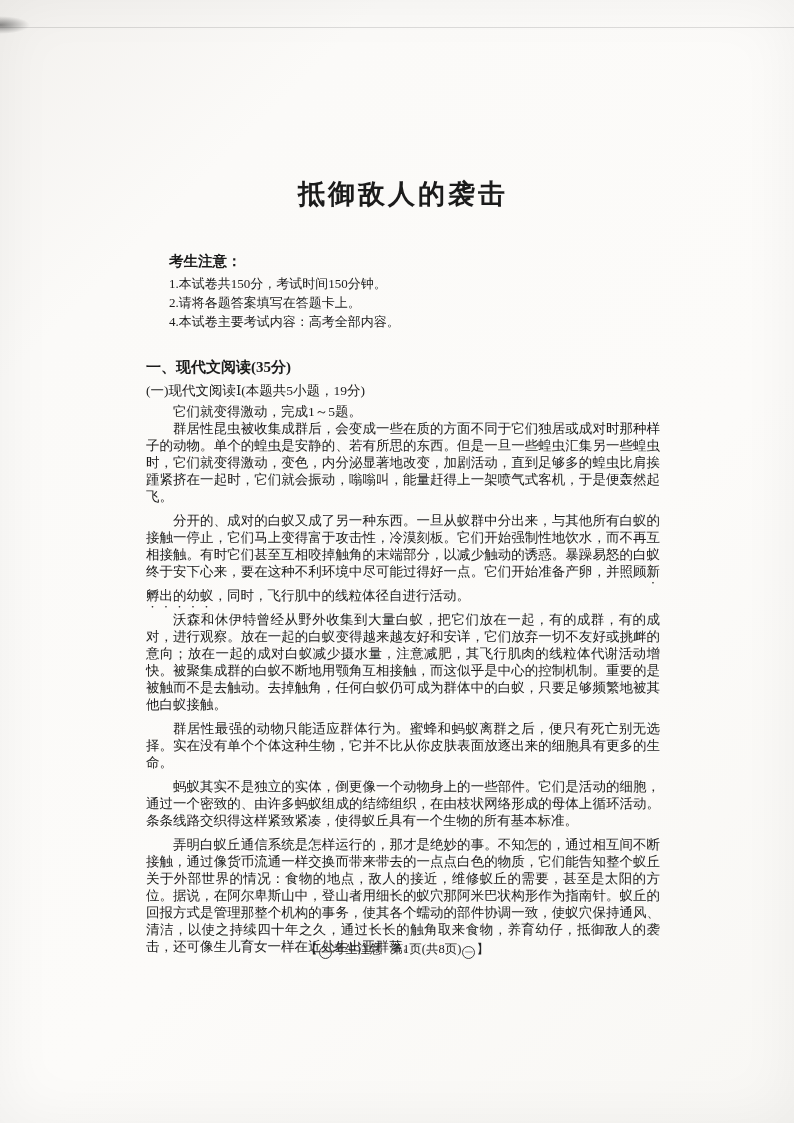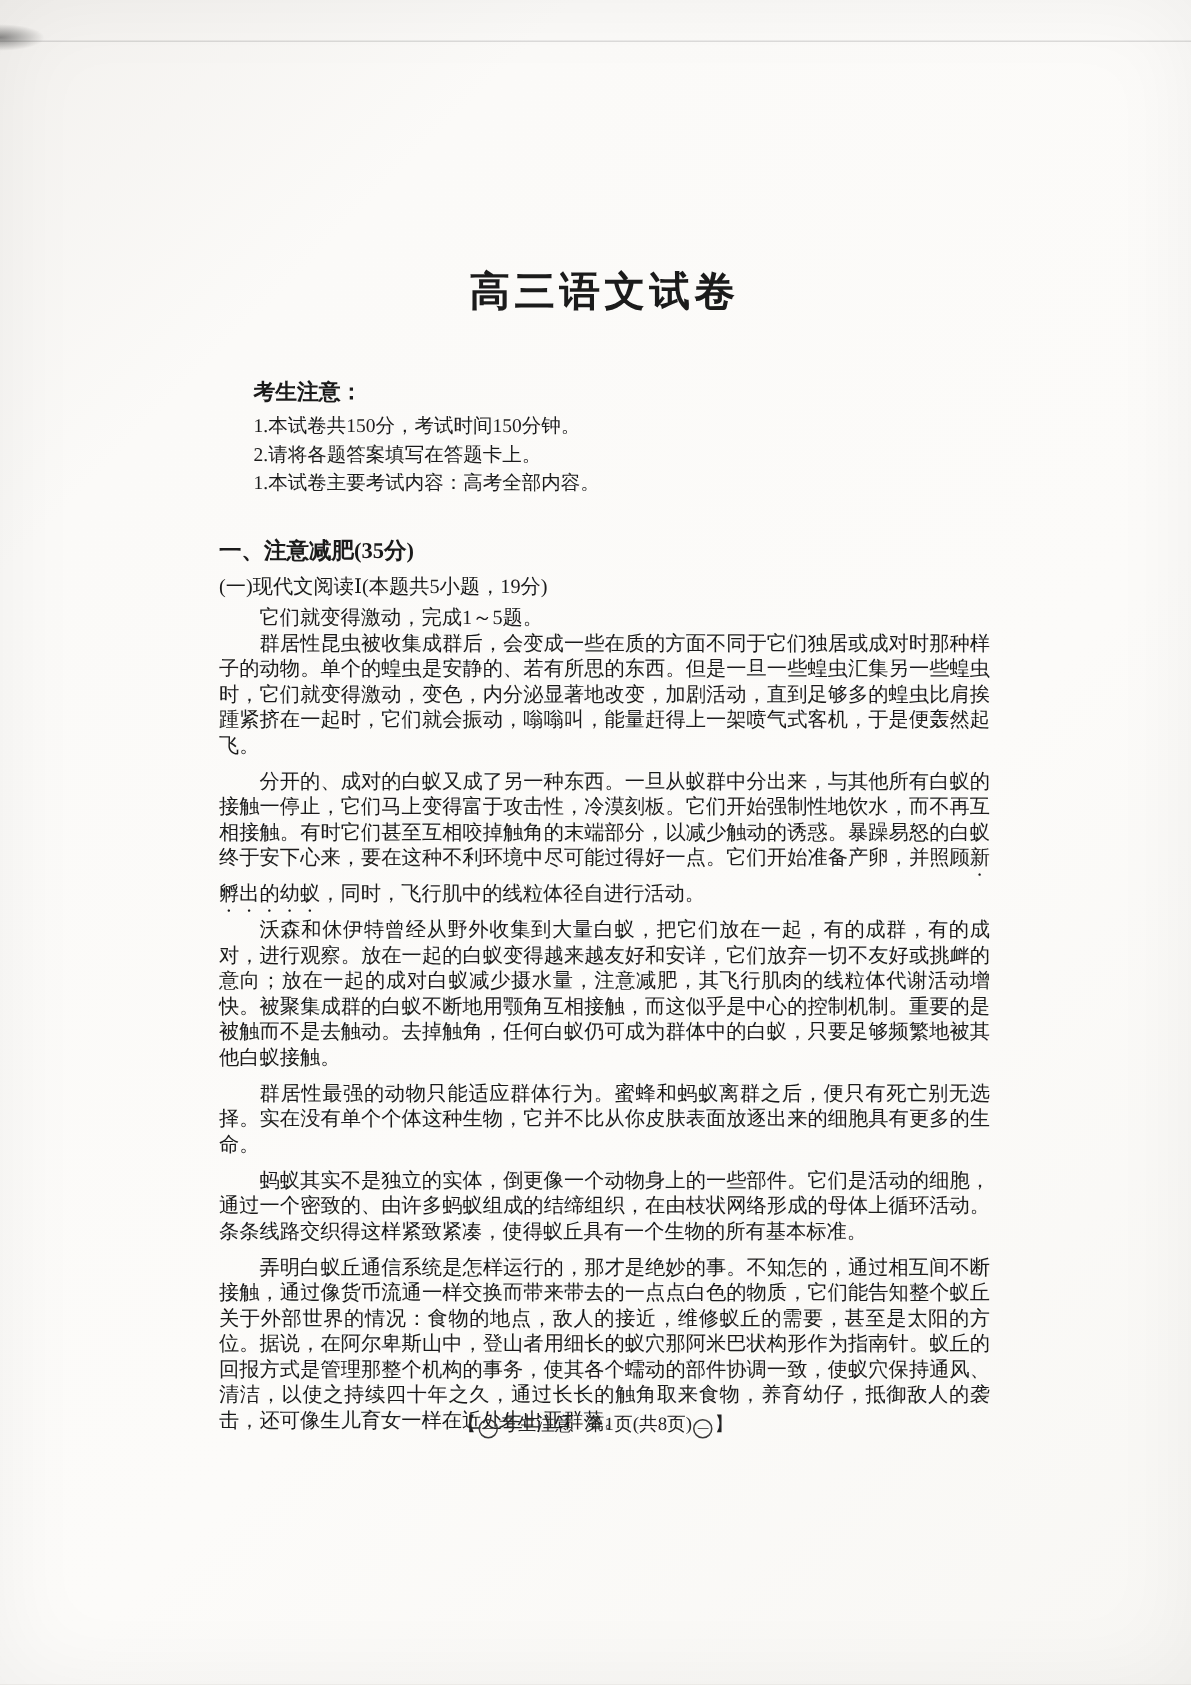--- a/index.html
+++ b/index.html
@@ -98,30 +98,30 @@
   .fspace { display: inline-block; width: 8px; }
 </style>
 </head>
 <body>
 
 <div class="page">
   <div class="scan-top-line"></div>
   <div class="scan-corner-smudge"></div>
 
   <div class="content">
-    <h1 class="title">高三语文试卷</h1>
+    <h1 class="title">抵御敌人的袭击</h1>
 
     <div class="notice">
       <p class="notice-heading">考生注意：</p>
       <p class="notice-item">1.本试卷共150分，考试时间150分钟。</p>
       <p class="notice-item">2.请将各题答案填写在答题卡上。</p>
-      <p class="notice-item">1.本试卷主要考试内容：高考全部内容。</p>
+      <p class="notice-item">4.本试卷主要考试内容：高考全部内容。</p>
     </div>
 
-    <p class="section-heading">一、注意减肥(35分)</p>
+    <p class="section-heading">一、现代文阅读(35分)</p>
     <p class="subsection-heading">(一)现代文阅读Ⅰ(本题共5小题，19分)</p>
     <p class="instruction">它们就变得激动，完成1～5题。</p>
 
     <p class="para"><span>群居性昆虫被收集成群后，会变成一些在质的方面不同于它们独居或成对时那种样子的动物。单个的蝗虫是安静的、若有所思的东西。但是一旦一些蝗虫汇集另一些蝗虫时，它们就变得激动，变色，内分泌显著地改变，加剧活动，直到足够多的蝗虫比肩挨踵紧挤在一起时，它们就会振动，嗡嗡叫，能量赶得上一架喷气式客机，于是便轰然起飞。</span><span class="emph"></span><span></span></p>
 
     <p class="para"><span>分开的、成对的白蚁又成了另一种东西。一旦从蚁群中分出来，与其他所有白蚁的接触一停止，它们马上变得富于攻击性，冷漠刻板。它们开始强制性地饮水，而不再互相接触。有时它们甚至互相咬掉触角的末端部分，以减少触动的诱惑。暴躁易怒的白蚁终于安下心来，要在这种不利环境中尽可能过得好一点。它们开始准备产卵，并照顾</span><span class="emph">新孵出的幼蚁</span><span>，同时，飞行肌中的线粒体径自进行活动。</span></p>
 
     <p class="para"><span>沃森和休伊特曾经从野外收集到大量白蚁，把它们放在一起，有的成群，有的成对，进行观察。放在一起的白蚁变得越来越友好和安详，它们放弃一切不友好或挑衅的意向；放在一起的成对白蚁减少摄水量，注意减肥，其飞行肌肉的线粒体代谢活动增快。被聚集成群的白蚁不断地用颚角互相接触，而这似乎是中心的控制机制。重要的是被触而不是去触动。去掉触角，任何白蚁仍可成为群体中的白蚁，只要足够频繁地被其他白蚁接触。</span><span class="emph"></span><span></span></p>
 
     <p class="para"><span>群居性最强的动物只能适应群体行为。蜜蜂和蚂蚁离群之后，便只有死亡别无选择。实在没有单个个体这种生物，它并不比从你皮肤表面放逐出来的细胞具有更多的生命。</span><span class="emph"></span><span></span></p>

